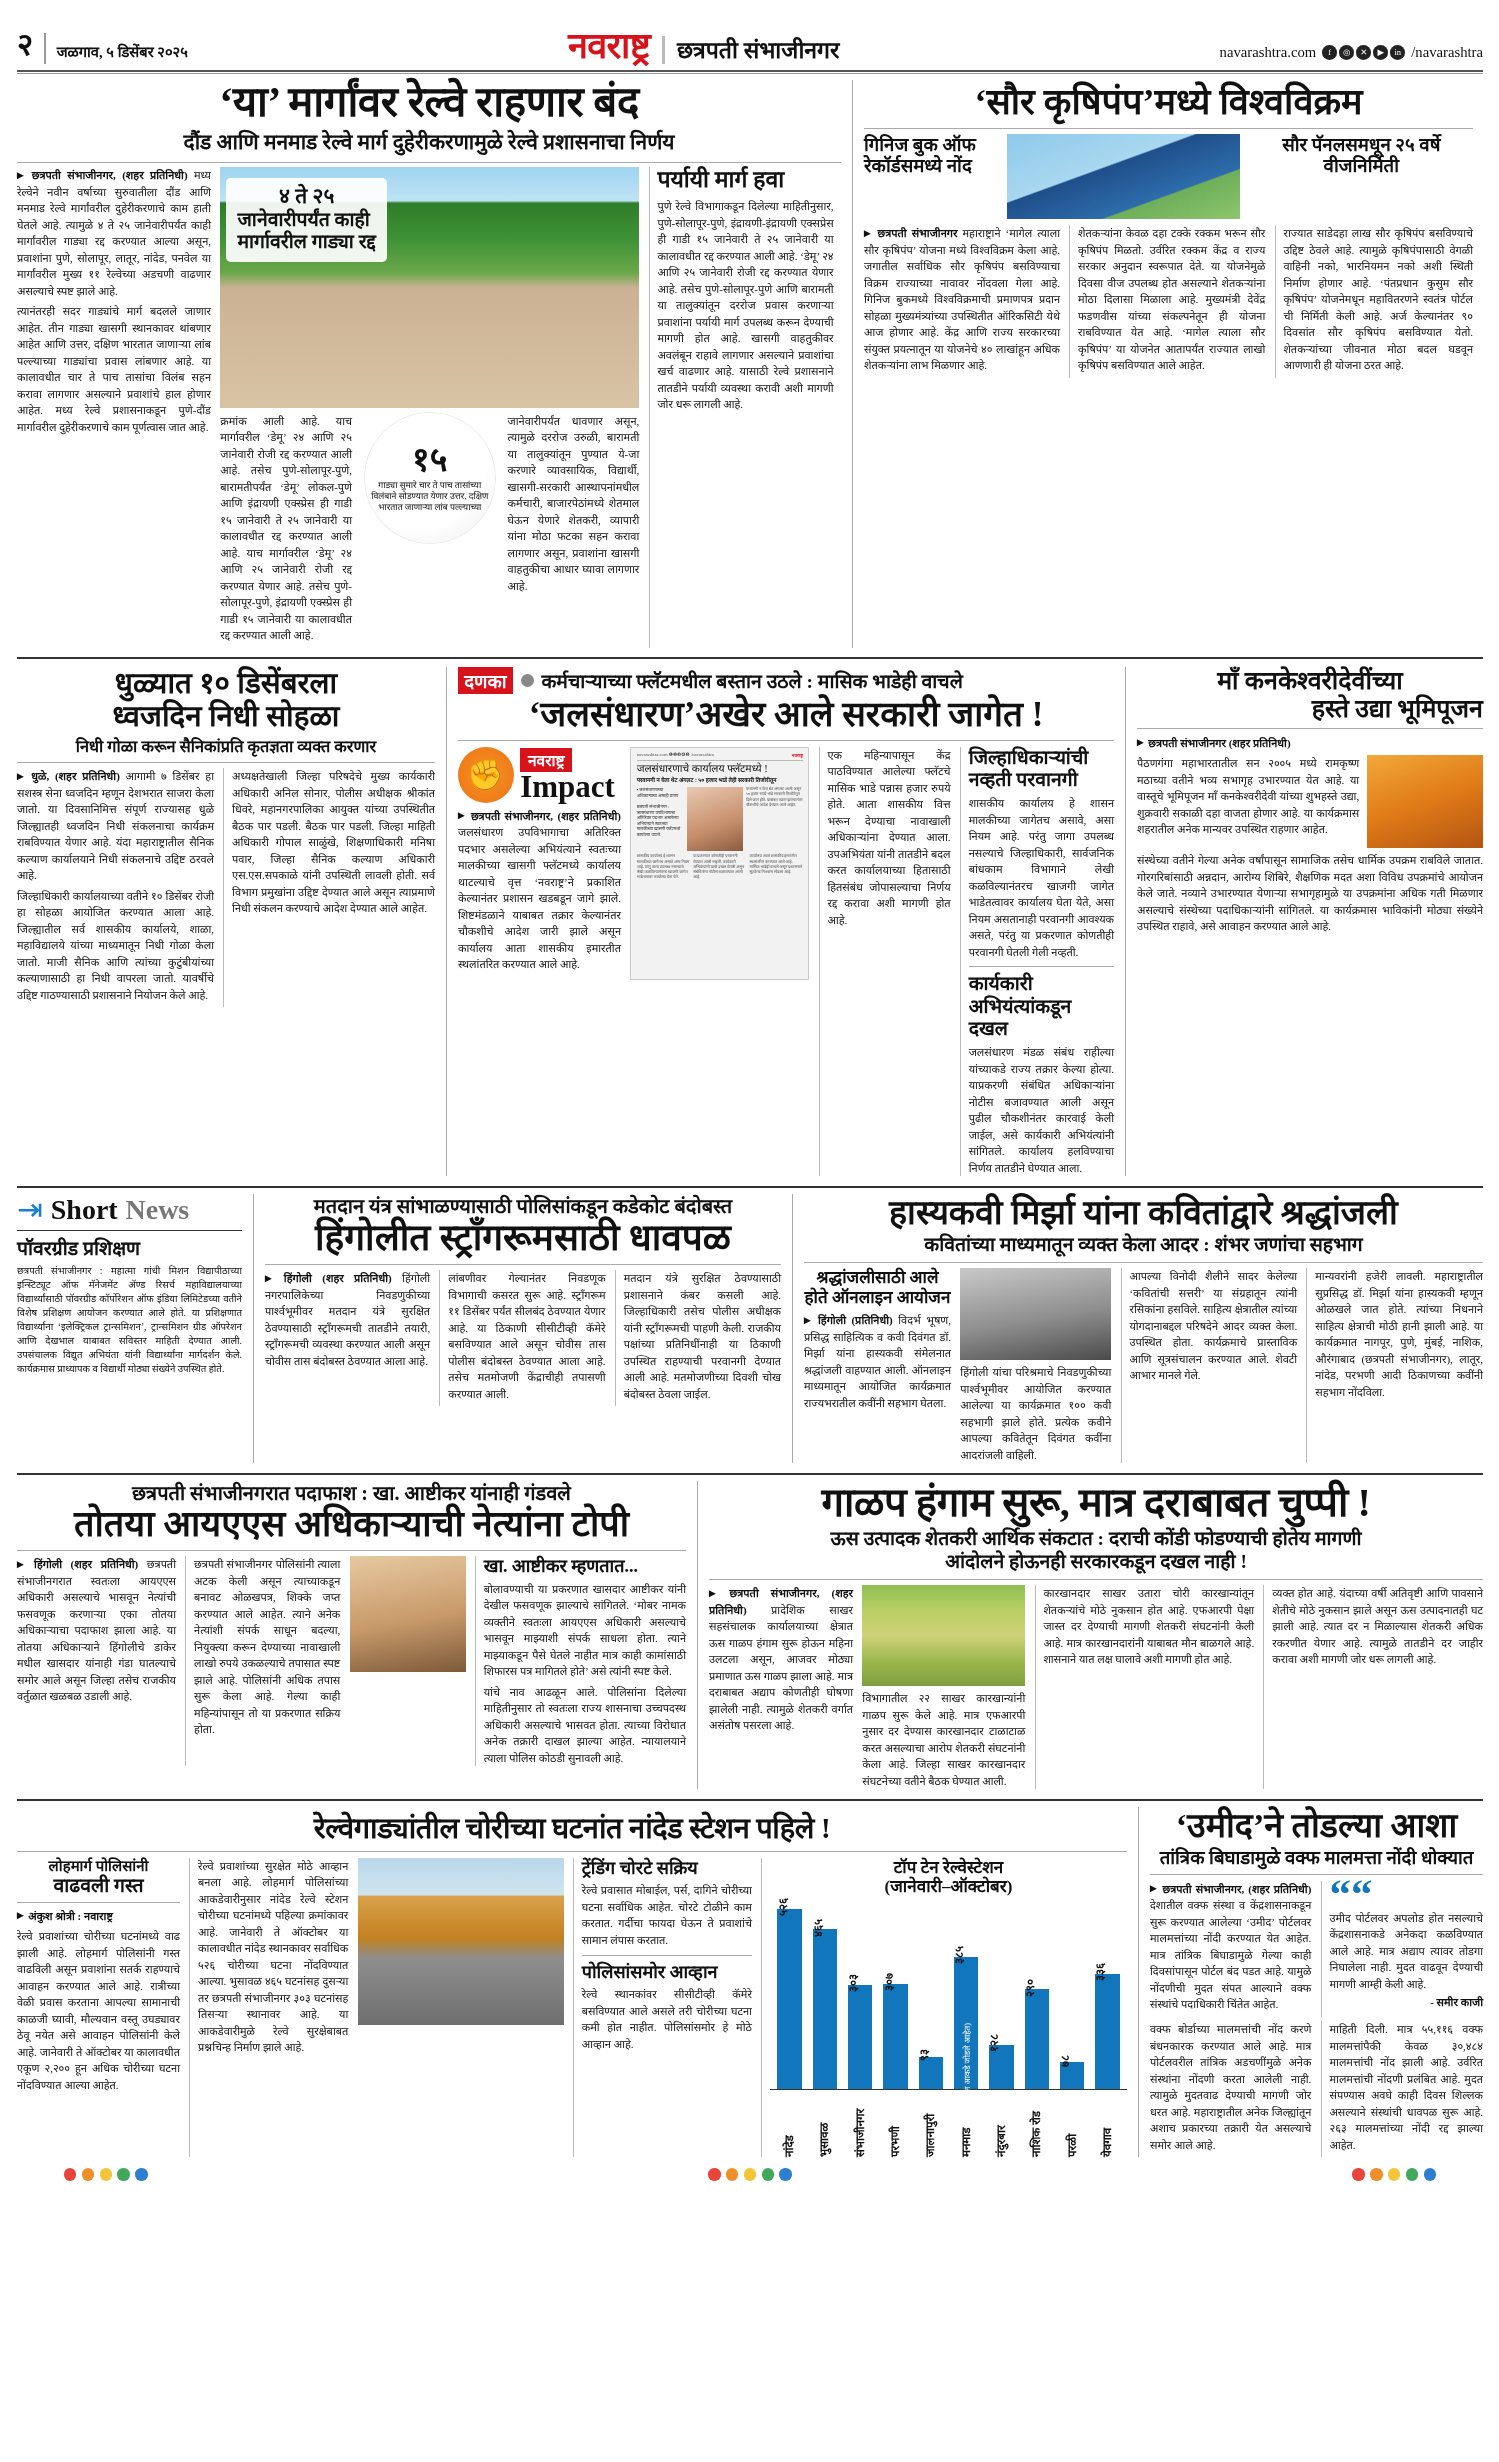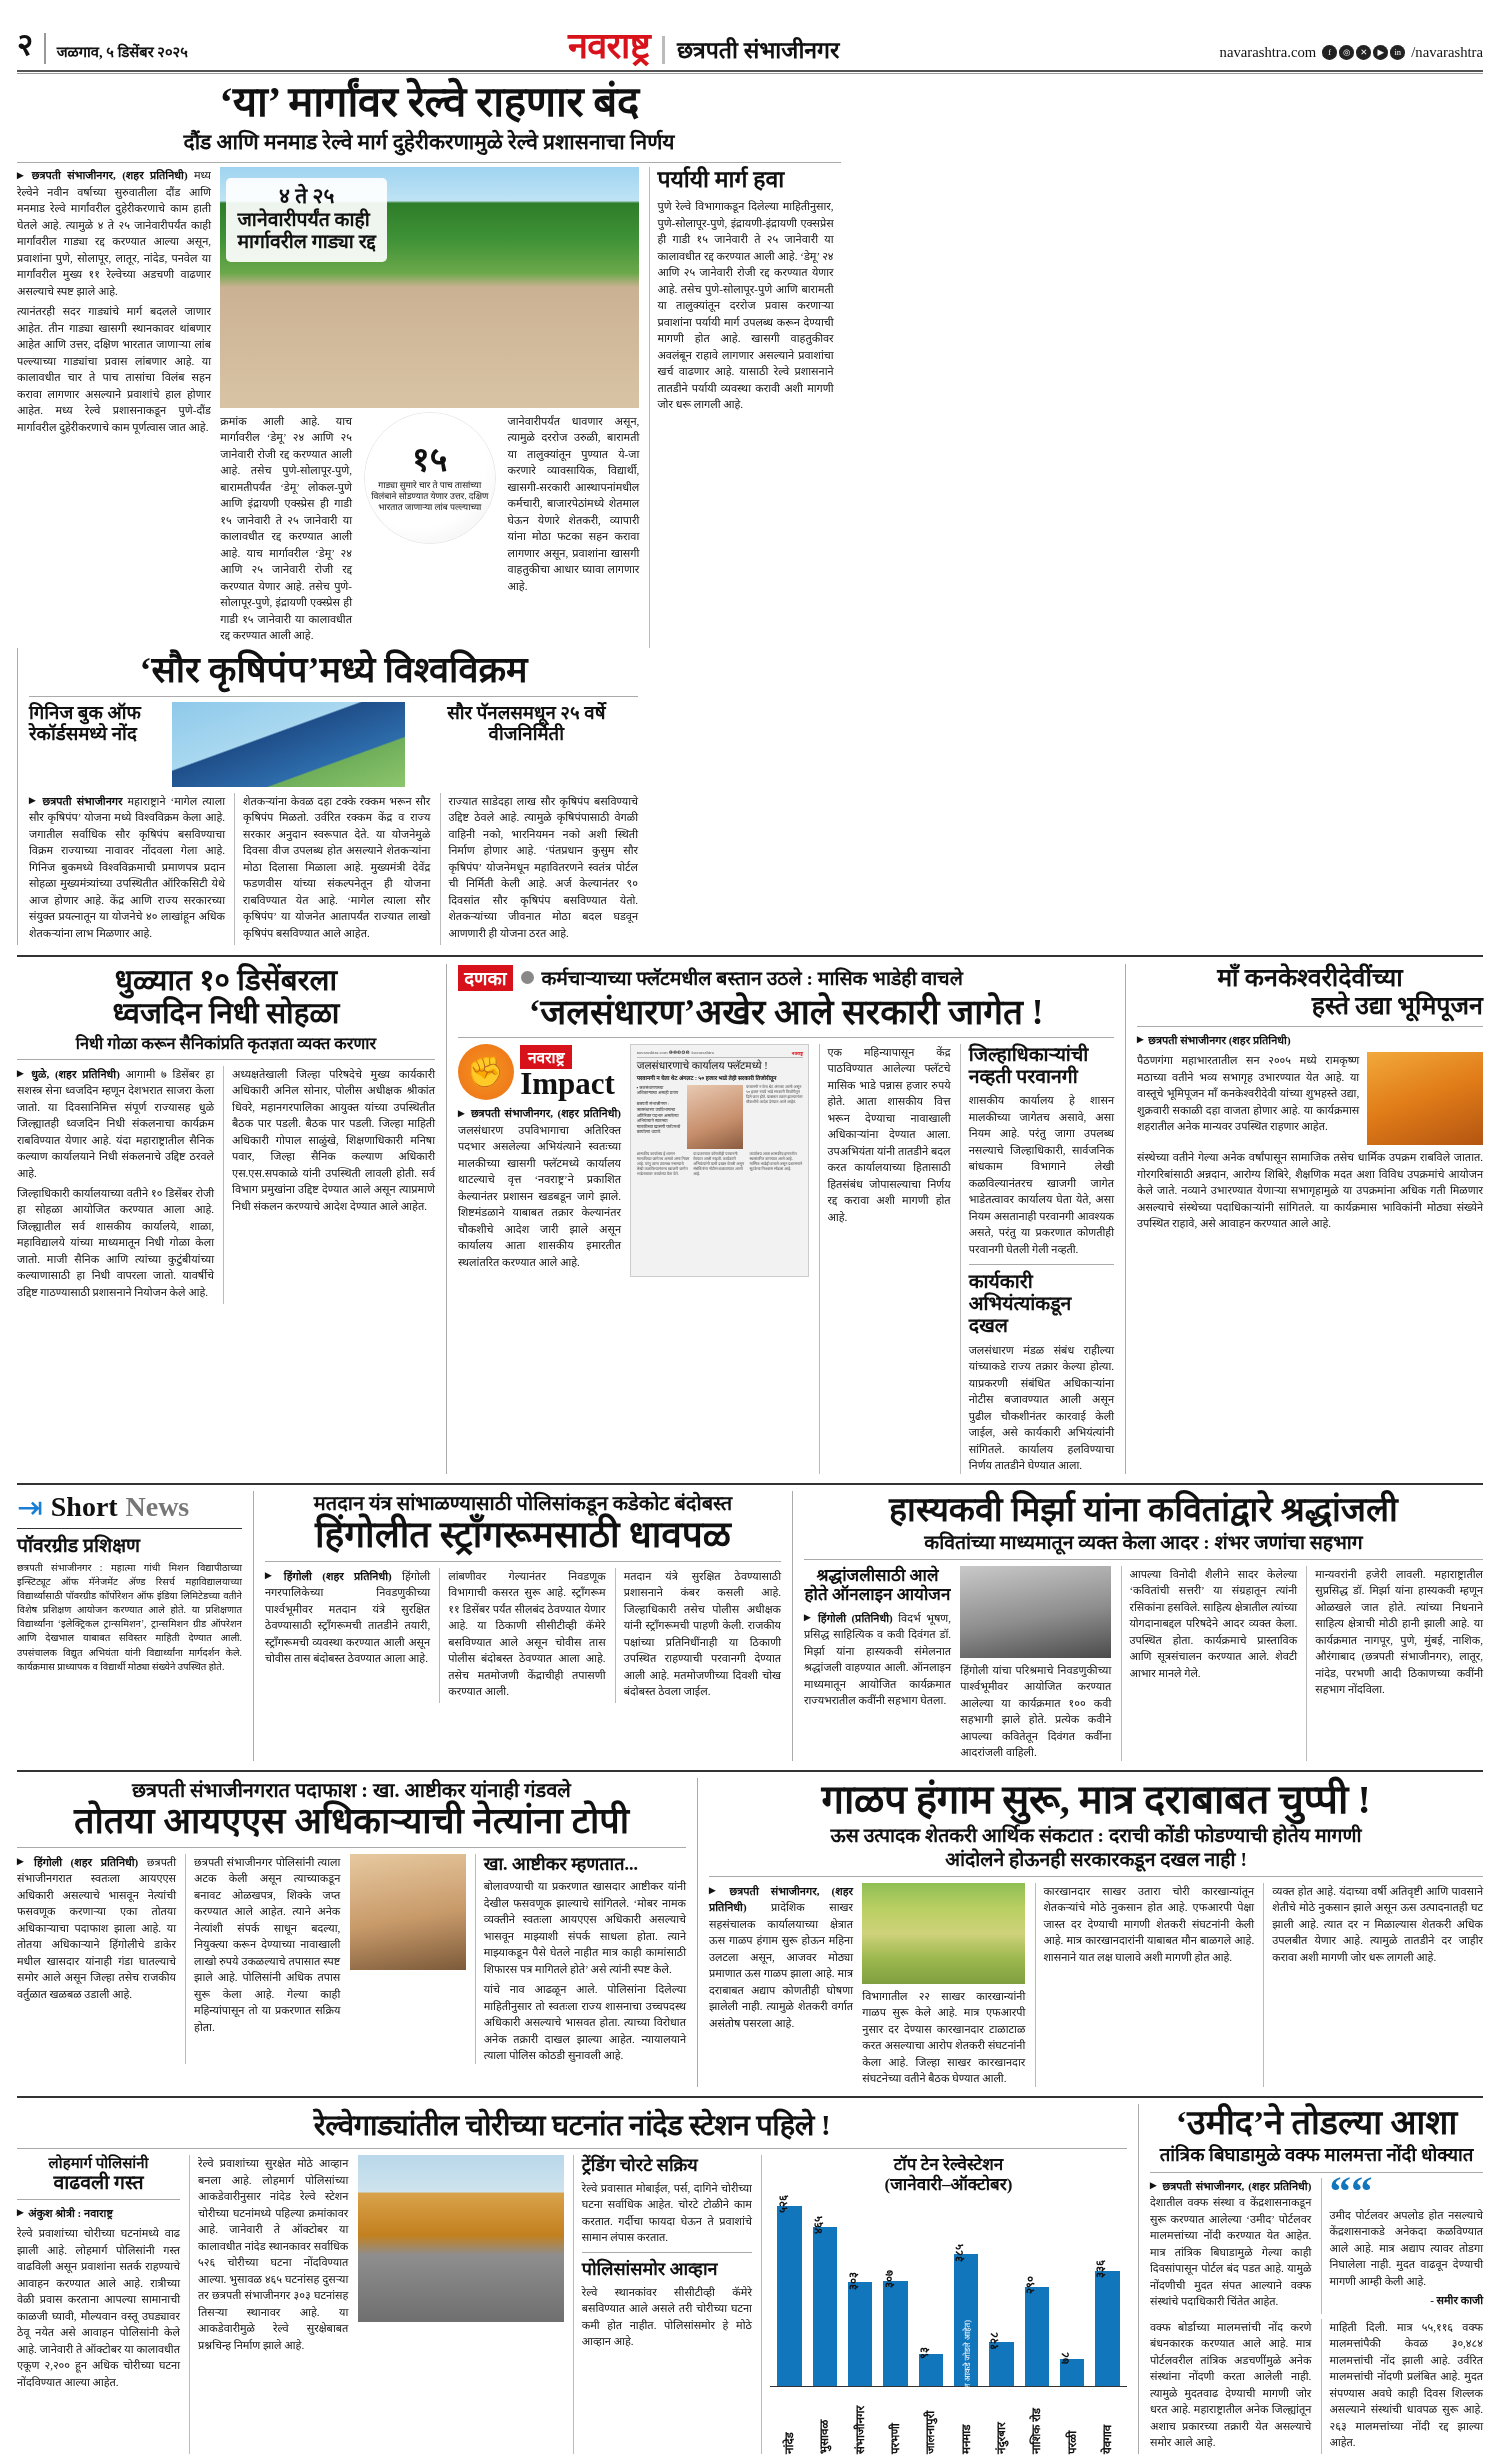--- a/index.html
+++ b/index.html
@@ -150,21 +150,21 @@
         <i>◎</i>
         <i>✕</i>
         <i>▶</i>
         <i>in</i>
       </div>
       <div class="mast-handle">/navarashtra</div>
     </div>
   </div>
   <div class="rule-dbl"></div>
 
-  <div style="display:flex; margin-top:6.2px;flex-direction:column;">
+  <div style="display:flex; gap:11px; margin-top:6.2px;">
 
     <div style="width:824px;">
       <div class="hl-xl" style="text-align:center;">‘या’ मार्गांवर रेल्वे राहणार बंद</div>
       <div class="sub" style="text-align:center; margin-top:4.7px; font-size:21px;">दौंड आणि मनमाड रेल्वे मार्ग दुहेरीकरणामुळे रेल्वे प्रशासनाचा निर्णय</div>
       <div class="hr-thin" style="margin:6.2px 0 4.7px;"></div>
 
       <div style="display:flex; gap:9.3px;">
 
         <div style="width:194px;" class="body-txt">
           <p><span class="tri byline">छत्रपती संभाजीनगर, (शहर प्रतिनिधी)</span>
@@ -447,21 +447,21 @@
              <span>प्रादेशिक साखर सहसंचालक कार्यालयाच्या क्षेत्रात ऊस गाळप हंगाम सुरू होऊन महिना उलटला असून, आजवर मोठ्या प्रमाणात ऊस गाळप झाला आहे. मात्र दराबाबत अद्याप कोणतीही घोषणा झालेली नाही. त्यामुळे शेतकरी वर्गात असंतोष पसरला आहे.</span></p>
         </div>
         <div style="width:163px;">
           <div class="photo ph-cane" style="height:101px;"></div>
           <div class="body-txt" style="margin-top:3.9px;">विभागातील २२ साखर कारखान्यांनी गाळप सुरू केले आहे. मात्र एफआरपी नुसार दर देण्यास कारखानदार टाळाटाळ करत असल्याचा आरोप शेतकरी संघटनांनी केला आहे. जिल्हा साखर कारखानदार संघटनेच्या वतीने बैठक घेण्यात आली.</div>
         </div>
         <div style="flex:1;" class="body-txt vline">
           <p style="padding-left:7.8px;">कारखानदार साखर उतारा चोरी कारखान्यांतून शेतकऱ्यांचे मोठे नुकसान होत आहे. एफआरपी पेक्षा जास्त दर देण्याची मागणी शेतकरी संघटनांनी केली आहे. मात्र कारखानदारांनी याबाबत मौन बाळगले आहे. शासनाने यात लक्ष घालावे अशी मागणी होत आहे.</p>
         </div>
         <div style="flex:1;" class="body-txt vline">
-          <p style="padding-left:7.8px;">व्यक्त होत आहे. यंदाच्या वर्षी अतिवृष्टी आणि पावसाने शेतीचे मोठे नुकसान झाले असून ऊस उत्पादनातही घट झाली आहे. त्यात दर न मिळाल्यास शेतकरी अधिक उपलबीत येणार आहे. त्यामुळे तातडीने दर जाहीर करावा अशी मागणी जोर धरू लागली आहे.</p>
+          <p style="padding-left:7.8px;">व्यक्त होत आहे. यंदाच्या वर्षी अतिवृष्टी आणि पावसाने शेतीचे मोठे नुकसान झाले असून ऊस उत्पादनातही घट झाली आहे. त्यात दर न मिळाल्यास शेतकरी अधिक रकरणीत येणार आहे. त्यामुळे तातडीने दर जाहीर करावा अशी मागणी जोर धरू लागली आहे.</p>
         </div>
       </div>
     </div>
   </div>
 
   <div class="hr-thick" style="margin:9.3px 0 6.2px;"></div>
 
   <div style="display:flex; gap:11px;">
 
     <div style="width:1110px;">

